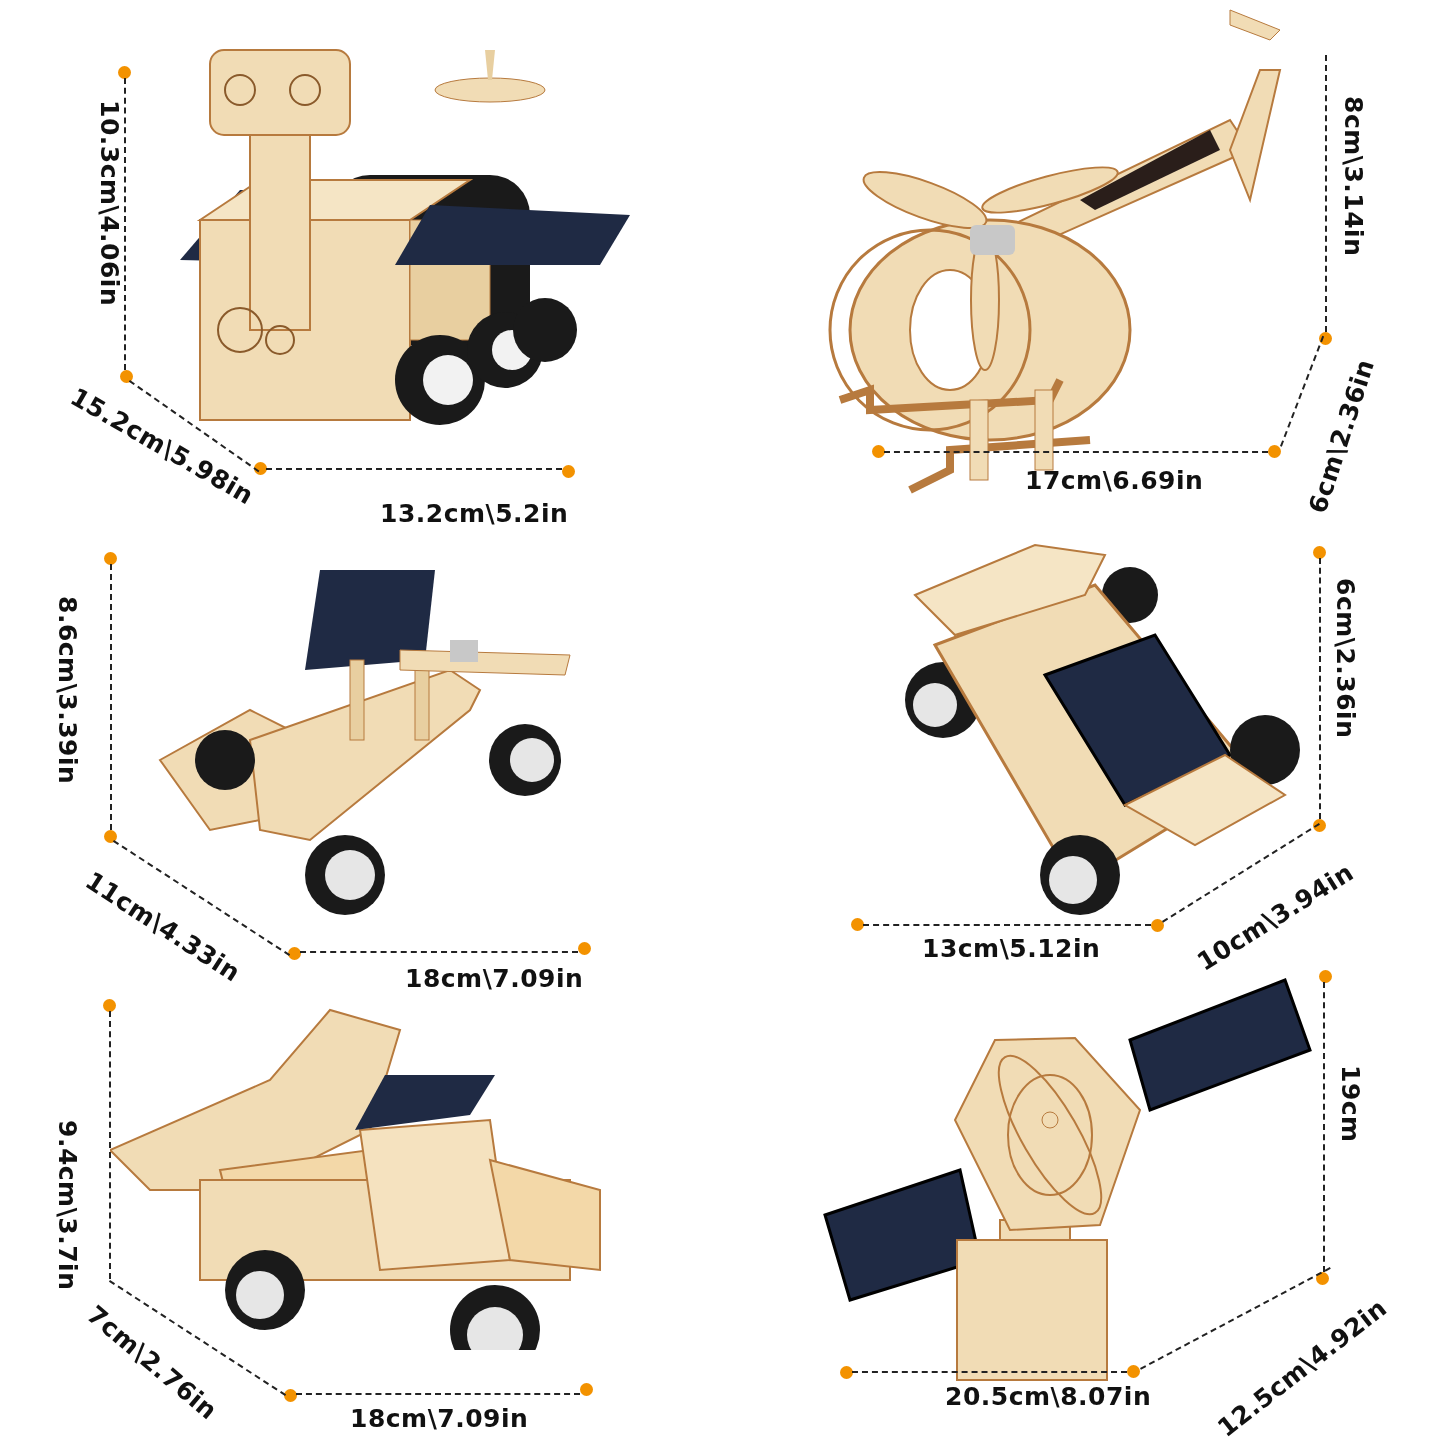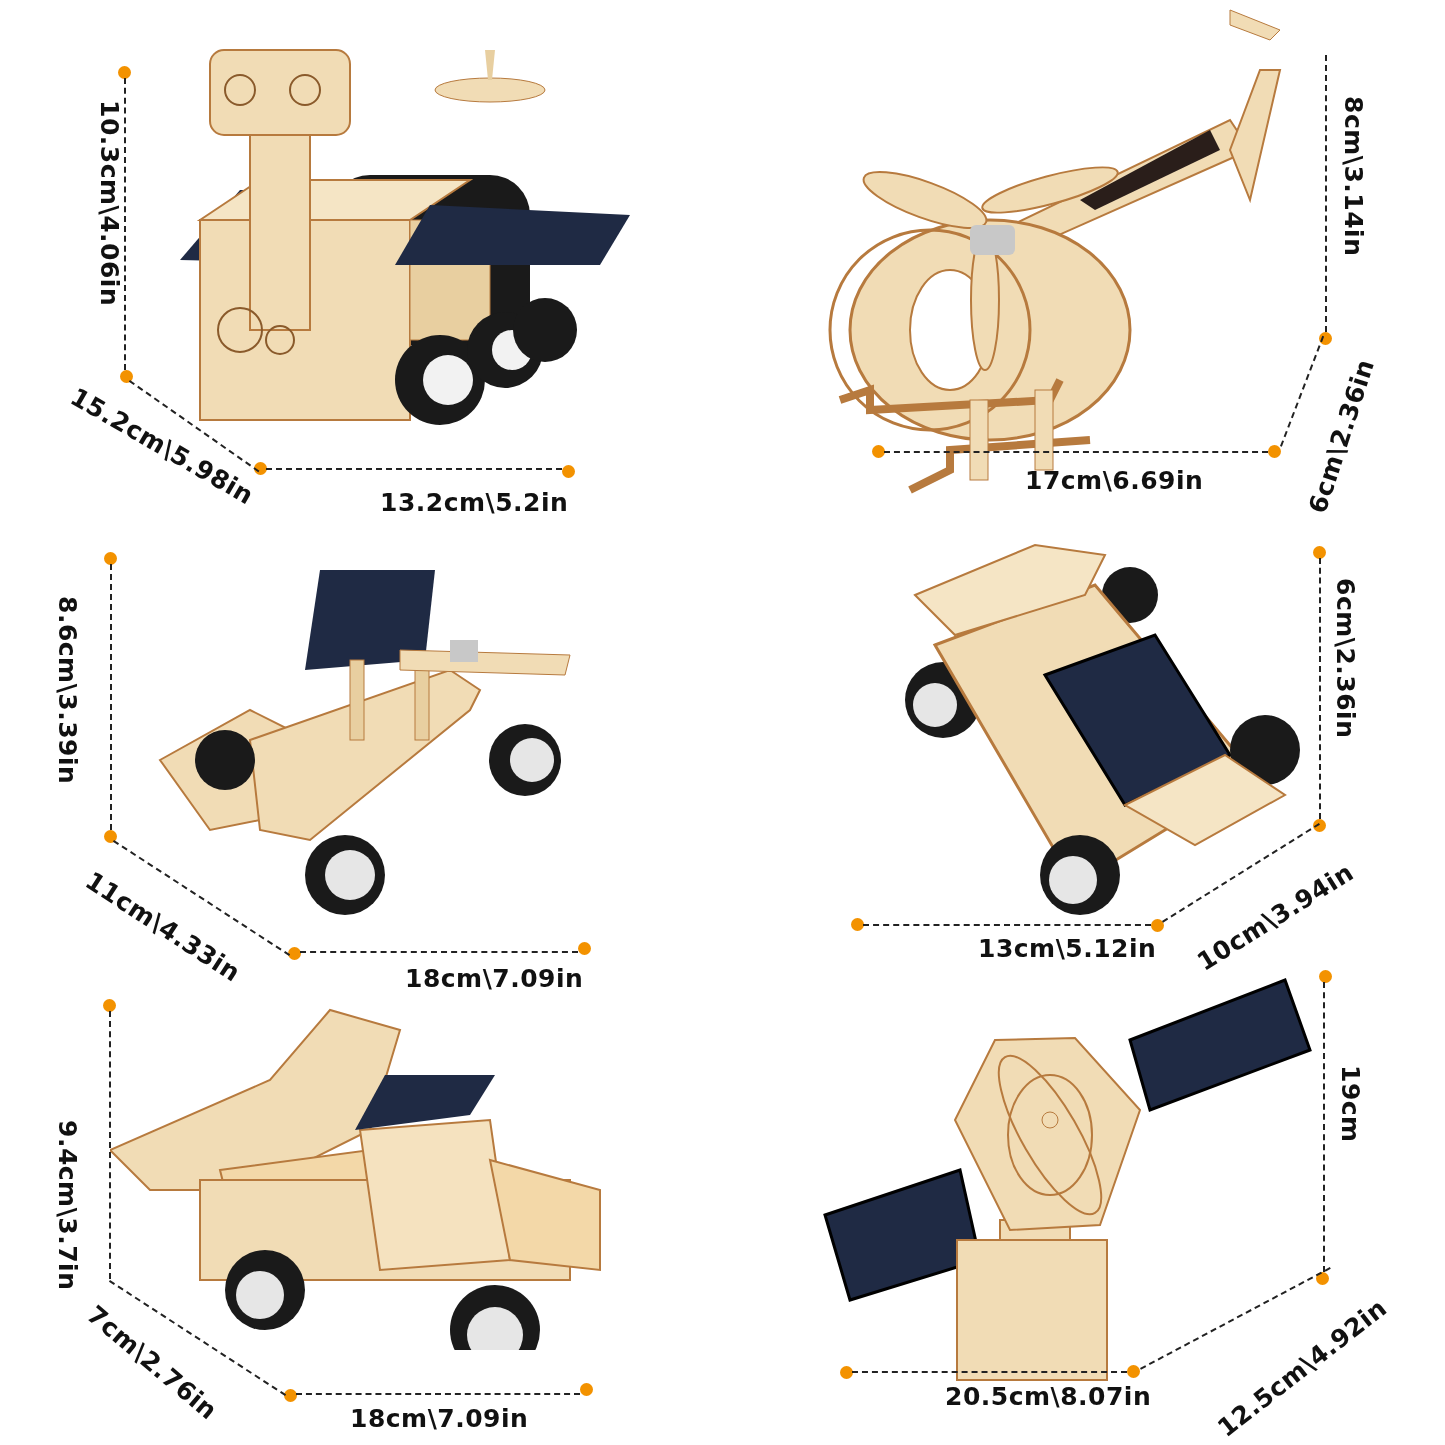--- a/index.html
+++ b/index.html
@@ -38,21 +38,21 @@
   </svg>
   <span class="dot" style="left:124px;top:72px"></span>
   <span class="dot" style="left:126px;top:376px"></span>
   <span class="dot" style="left:260px;top:468px"></span>
   <span class="dot" style="left:568px;top:471px"></span>
   <div class="dash-v" style="left:124px;top:78px;height:292px"></div>
   <div class="dash-d" style="left:130px;top:380px;width:158px;transform:rotate(35deg)"></div>
   <div class="dash-h" style="left:266px;top:468px;width:296px"></div>
   <div class="lbl" style="left:66px;top:100px;transform:rotate(90deg) translate(0,-100%);transform-origin:0 0;left:95px">10.3cm\4.06in</div>
   <div class="lbl" style="left:80px;top:382px;transform:rotate(30deg)">15.2cm\5.98in</div>
-  <div class="lbl" style="left:380px;top:488px">13.2cm\5.2in</div>
+  <div class="lbl" style="left:380px;top:499px">13.2cm\5.2in</div>
 </div>
 
 <div>
   <svg class="toy" style="left:810px;top:0px" width="500" height="510" viewBox="0 0 500 510">
     <polygon points="150,250 420,120 440,150 170,270" fill="#f1dcb5" stroke="#b77a3e" stroke-width="2"></polygon>
     <polygon points="420,150 450,70 470,70 440,200" fill="#f1dcb5" stroke="#b77a3e" stroke-width="2"></polygon>
     <polygon points="420,10 470,30 460,40 420,25" fill="#f1dcb5" stroke="#b77a3e"></polygon>
     <polygon points="270,200 400,130 410,150 285,210" fill="#2a1e1a"></polygon>
     <ellipse cx="180" cy="330" rx="140" ry="110" fill="#f1dcb5" stroke="#b77a3e" stroke-width="3"></ellipse>
     <ellipse cx="120" cy="330" rx="100" ry="100" fill="none" stroke="#b77a3e" stroke-width="3"></ellipse>
@@ -119,21 +119,21 @@
   </svg>
   <span class="dot" style="left:1319px;top:552px"></span>
   <span class="dot" style="left:1319px;top:825px"></span>
   <span class="dot" style="left:857px;top:924px"></span>
   <span class="dot" style="left:1157px;top:925px"></span>
   <div class="dash-v" style="left:1319px;top:558px;height:261px"></div>
   <div class="dash-d" style="left:1162px;top:921px;width:185px;transform:rotate(-32deg)"></div>
   <div class="dash-h" style="left:863px;top:924px;width:288px"></div>
   <div class="lbl" style="left:1360px;top:578px;transform:rotate(90deg)">6cm\2.36in</div>
   <div class="lbl" style="left:1192px;top:952px;transform:rotate(-32deg)">10cm\3.94in</div>
-  <div class="lbl" style="left:978px;top:934px">13cm\5.12in</div>
+  <div class="lbl" style="left:922px;top:934px">13cm\5.12in</div>
 </div>
 
 <div>
   <svg class="toy" style="left:110px;top:990px" width="500" height="360" viewBox="0 0 500 360">
     <polygon points="0,160 160,90 220,20 290,40 260,140 140,200 40,200" fill="#f1dcb5" stroke="#b77a3e" stroke-width="2"></polygon>
     <polygon points="110,180 260,160 280,200 120,220" fill="#f3d8a8" stroke="#b77a3e" stroke-width="2"></polygon>
     <rect x="90" y="190" width="370" height="100" fill="#f1dcb5" stroke="#b77a3e" stroke-width="2"></rect>
     <polygon points="250,140 380,130 400,270 270,280" fill="#f5e2bf" stroke="#b77a3e" stroke-width="2"></polygon>
     <polygon points="245,140 360,125 385,85 275,85" fill="#1f2a44"></polygon>
     <polygon points="380,170 490,200 490,280 400,270" fill="#f3d8a8" stroke="#b77a3e" stroke-width="2"></polygon>

